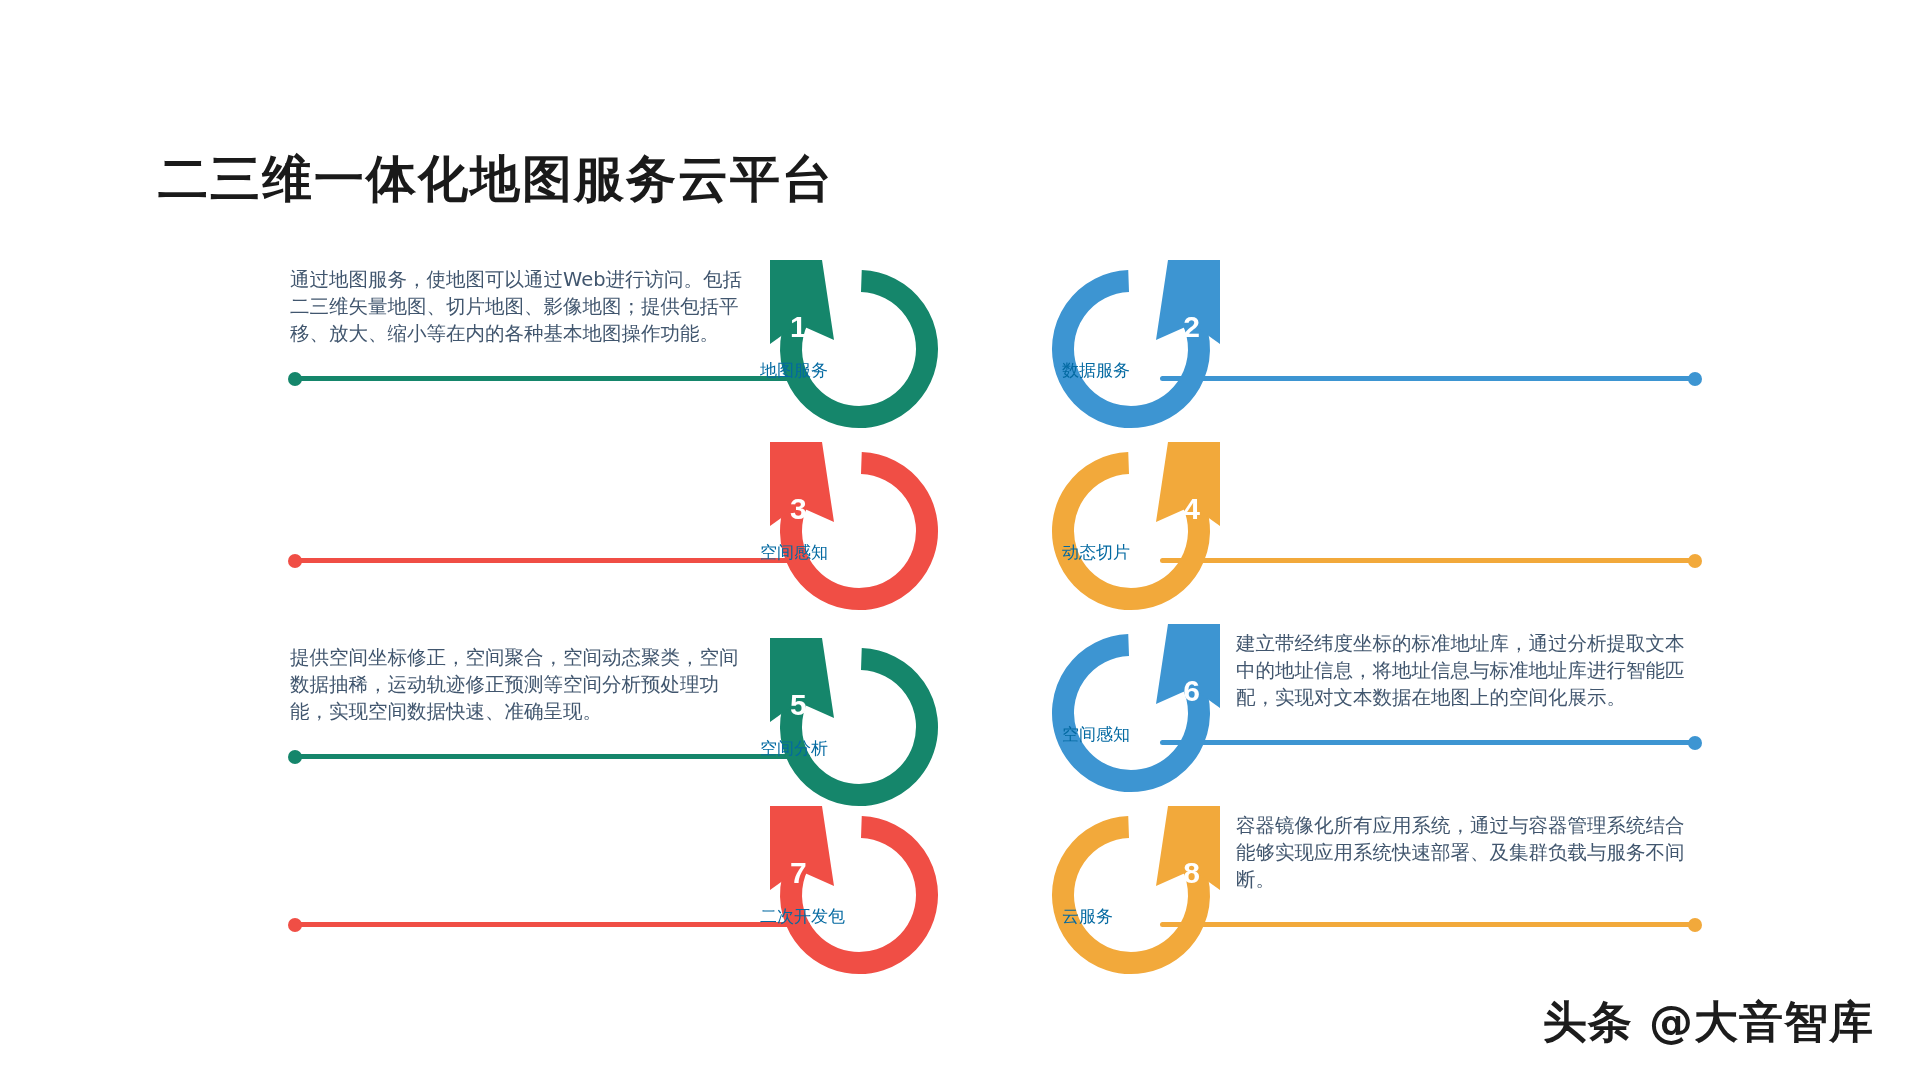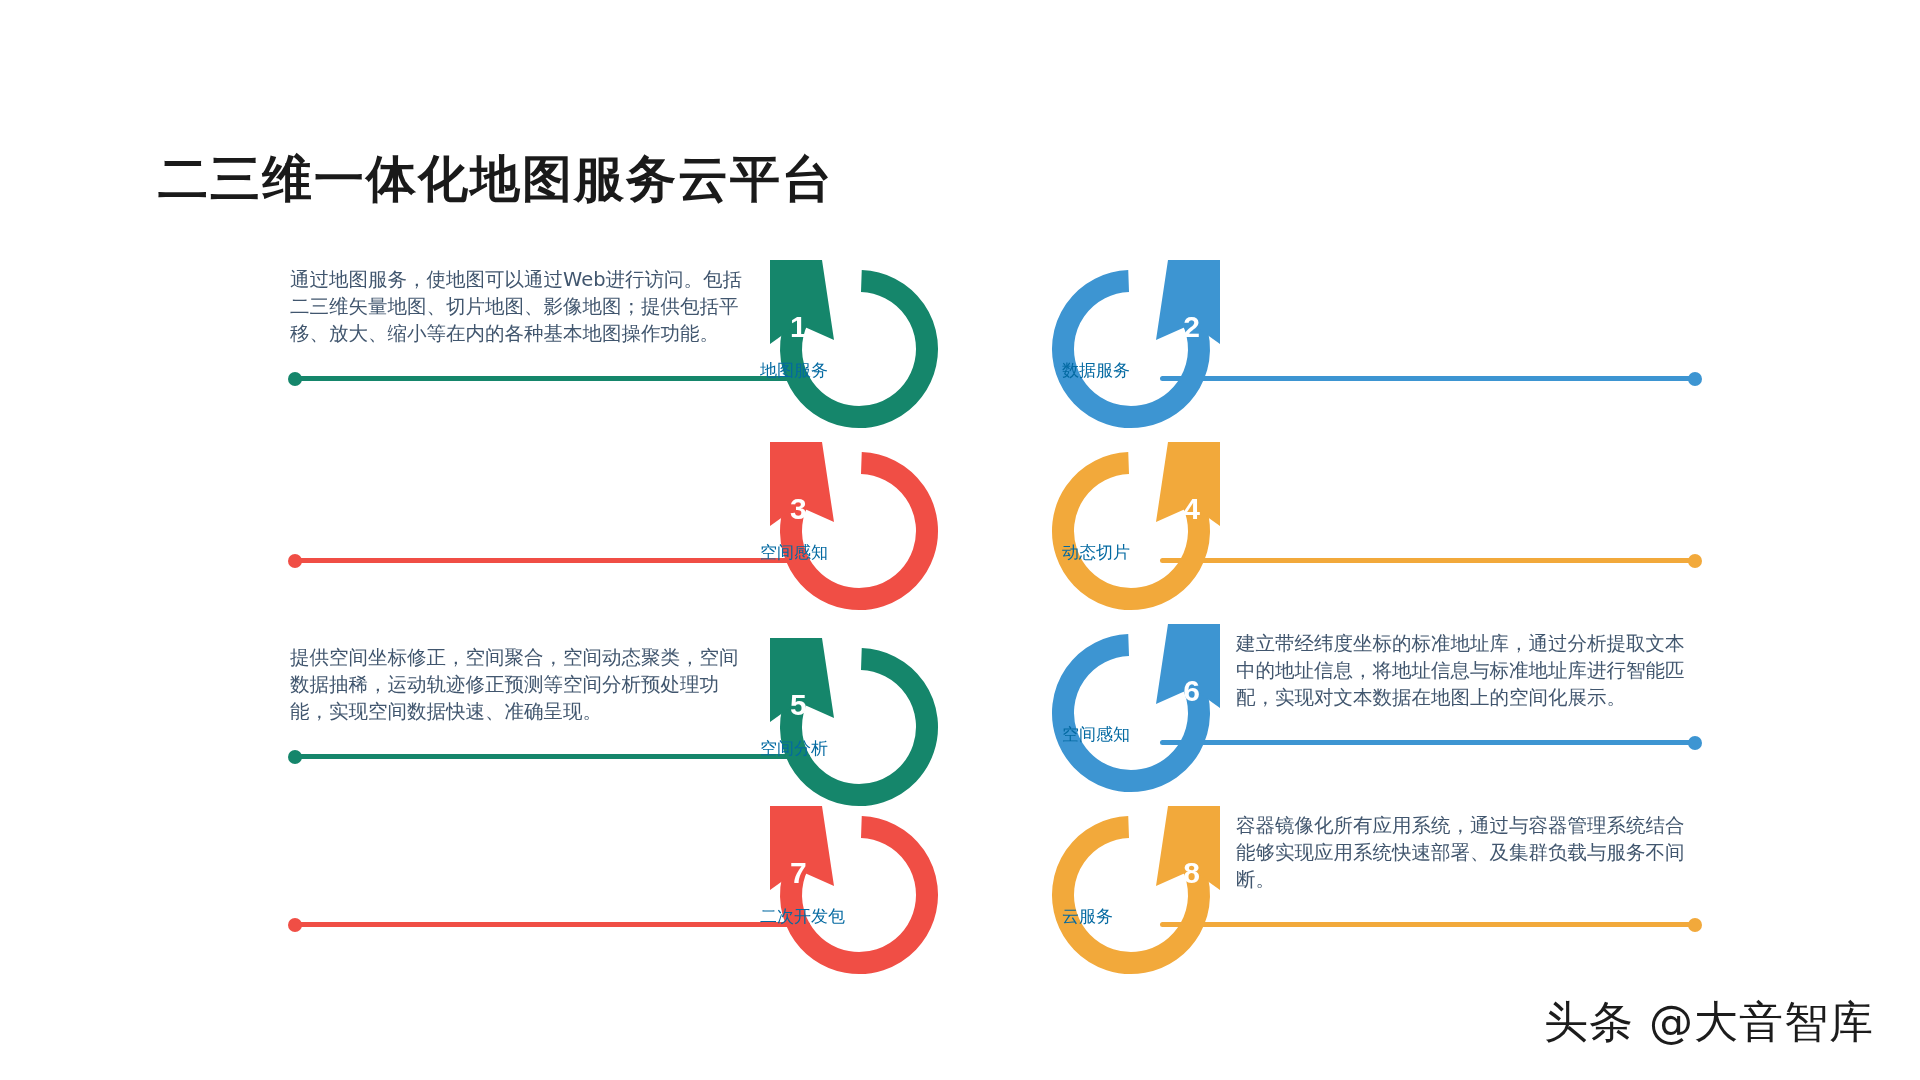--- a/index.html
+++ b/index.html
@@ -47,21 +47,21 @@
   
   .rail{ position:absolute; height:5px; border-radius:3px; }
   .rail-dot{ position:absolute; width:14px; height:14px; border-radius:50%; top:-4.5px; }
   .item.left  .rail{ left:0px;  right:140px; }
   .item.left  .rail-dot{ left:-2px; }
   .item.right .rail{ left:120px; right:0px; }
   .item.right .rail-dot{ right:-2px; }
 
   #watermark{
     position:absolute; right:46px; bottom:28px;
-    font-size:44px; font-weight:normal; color:#1c1c1c;
+    font-size:44px; font-weight:bold; color:#1c1c1c;
     font-family:"DejaVu Sans","Liberation Sans",sans-serif;
     white-space:nowrap; letter-spacing:1px;
   }
 </style>
 </head>
 <body>
 
 <h1 id="page-title">二三维一体化地图服务云平台</h1>
 
 <div id="items-root">

